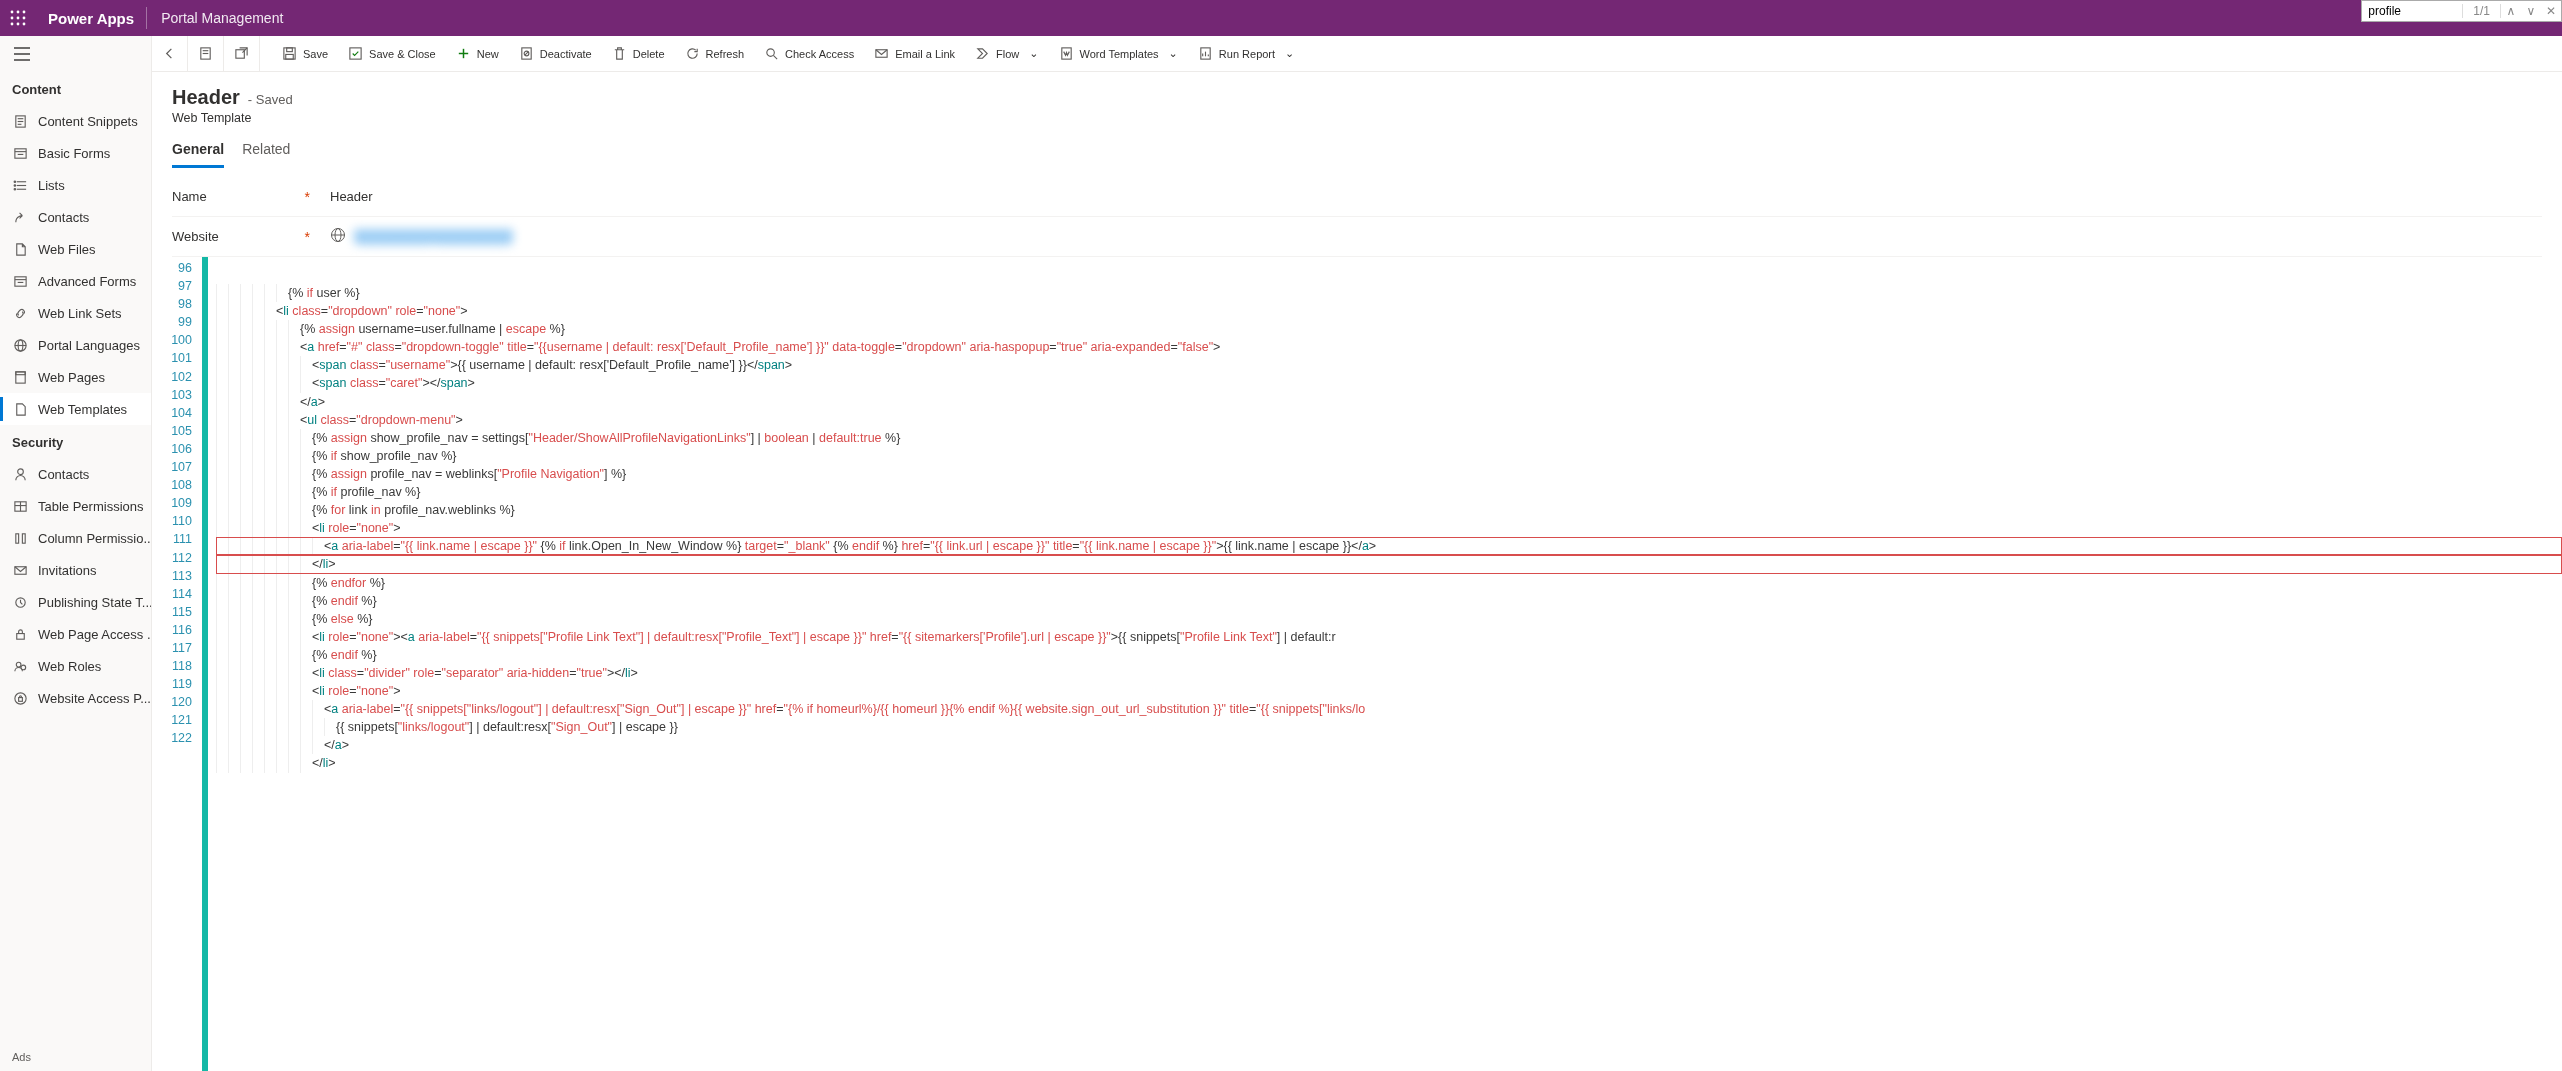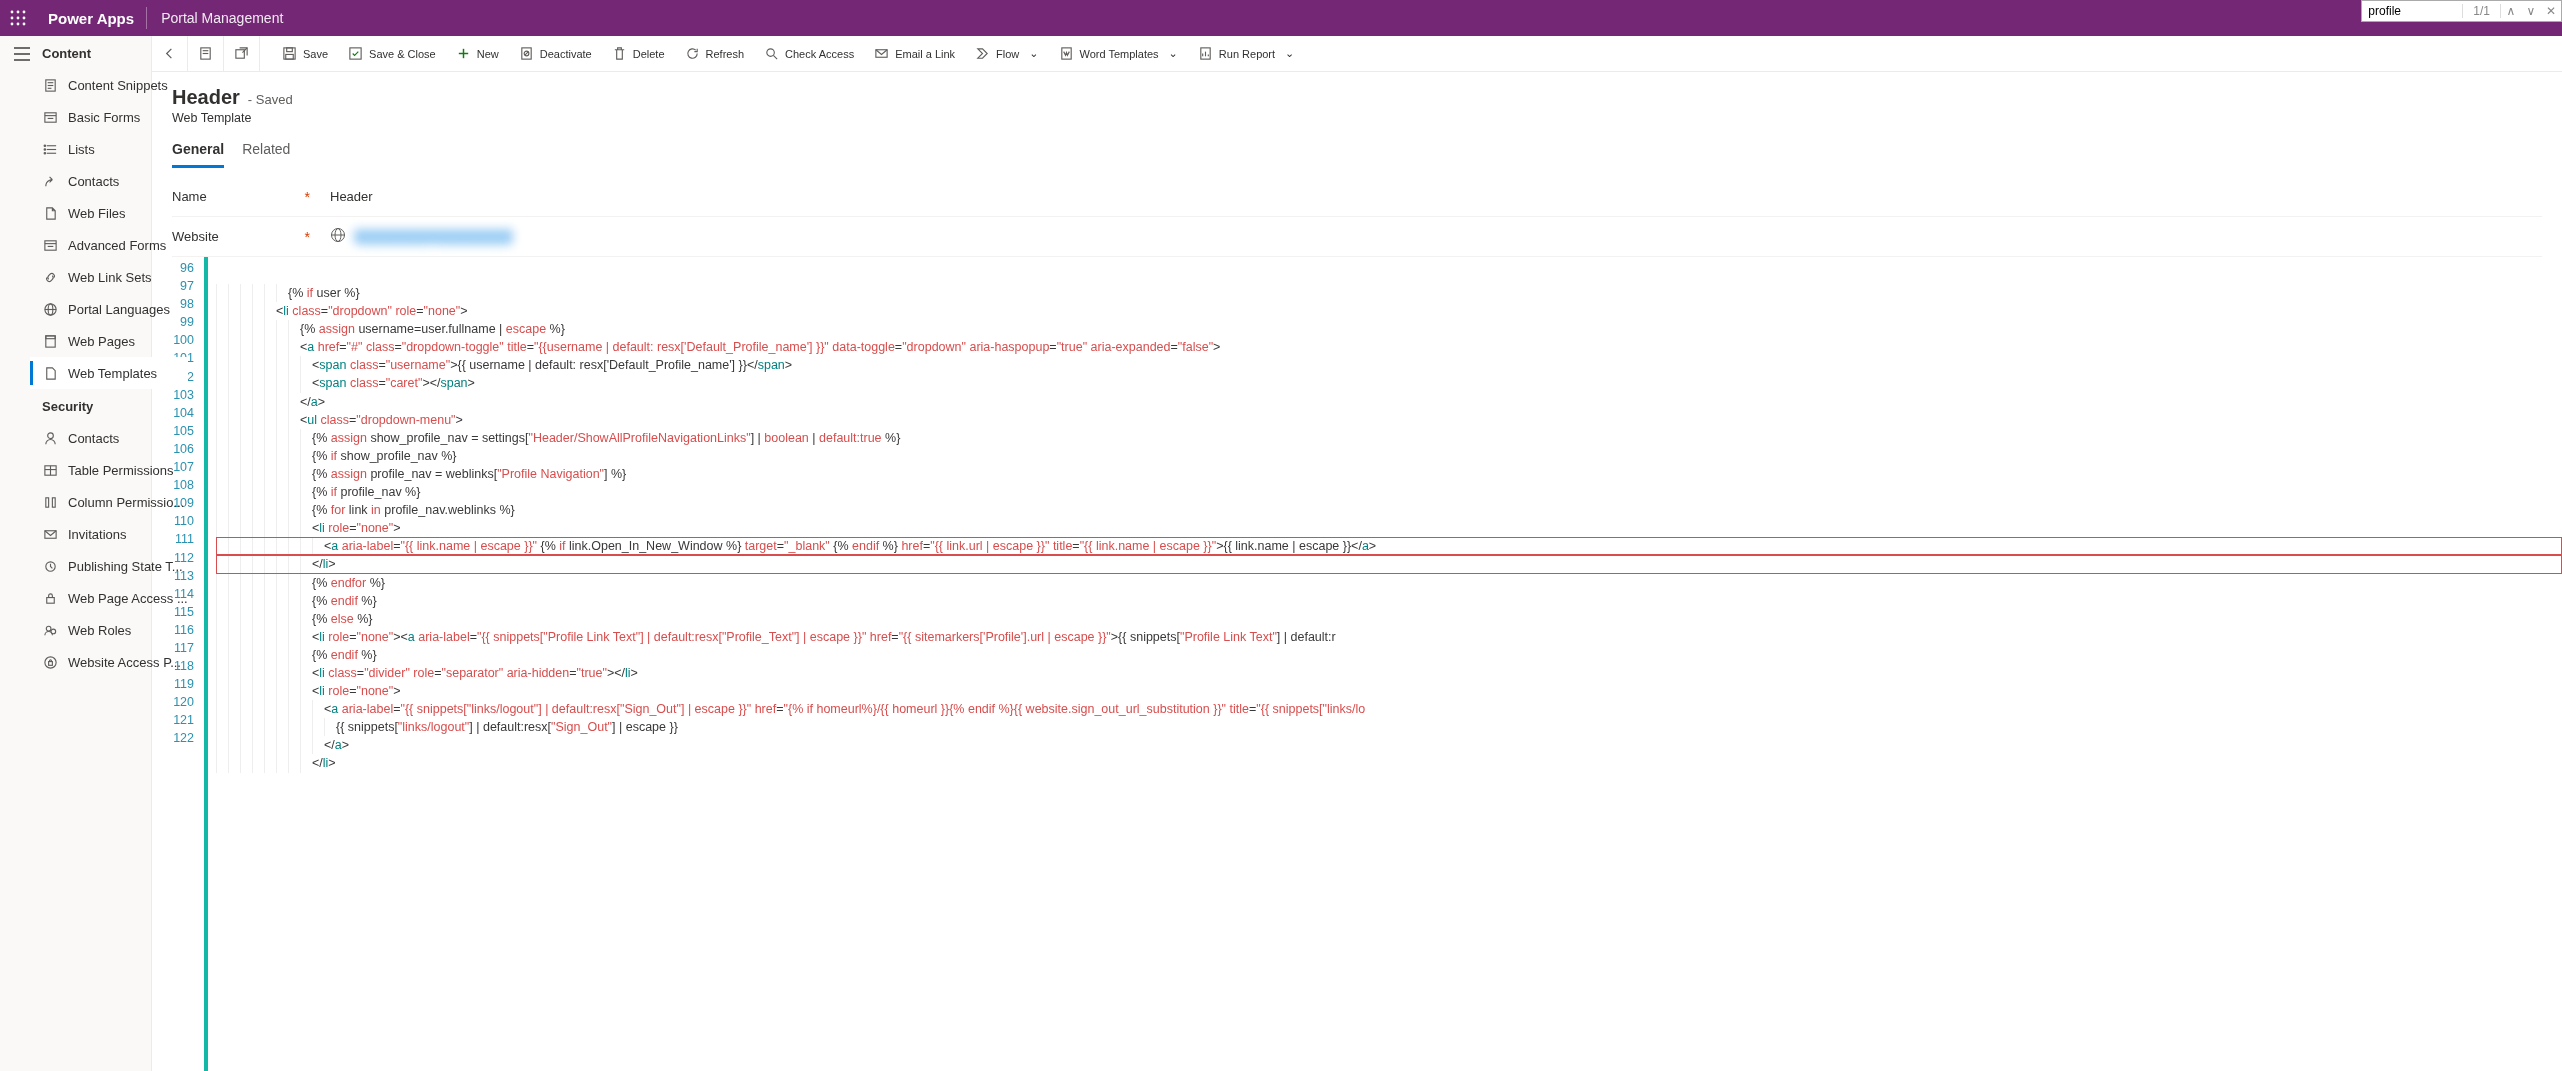--- a/index.html
+++ b/index.html
@@ -12,21 +12,21 @@
 .vsep { width: 1px; height: 22px; background: rgba(255,255,255,.35); }
 .sub-title { font-size: 14px; padding: 0 14px; color: rgba(255,255,255,.9); }
 
 .find-bar { position: absolute; right: 0; top: 0; height: 22px; background: #fff; color: #555; display: flex; align-items: center; font-size: 12px; border: 1px solid #aaa; }
 .find-bar input { border: none; outline: none; width: 100px; font-size: 12px; padding: 2px 6px; }
 .find-count { padding: 0 10px; color: #888; border-left: 1px solid #ddd; border-right: 1px solid #ddd; }
 .find-btn { width: 20px; text-align: center; color: #888; cursor: pointer; }
 
 .main-wrap { display: flex; height: calc(100% - 36px); }
 
-.sidebar { width: 152px; background: #faf9f8; border-right: 1px solid #edebe9; display: flex; flex-direction: row; }
+.sidebar { width: 152px; background: #faf9f8; border-right: 1px solid #edebe9; display: flex; flex-direction: column; }
 .hamburger { height: 36px; display: flex; align-items: center; padding-left: 14px; }
 .hamburger svg { width: 16px; height: 14px; }
 .side-heading { padding: 10px 12px 8px; font-weight: 600; font-size: 13px; color: #323130; }
 .side-item { display: flex; align-items: center; height: 32px; padding-left: 12px; font-size: 13px; color: #323130; gap: 10px; cursor: pointer; position: relative; white-space: nowrap; overflow: hidden; text-overflow: ellipsis; }
 .side-item.active { background: #fff; }
 .side-item.active::before { content: ""; position: absolute; left: 0; top: 4px; bottom: 4px; width: 3px; background: #0078d4; }
 .side-icon { width: 16px; height: 16px; flex-shrink: 0; display: flex; align-items: center; justify-content: center; }
 .side-icon svg { width: 15px; height: 15px; stroke: #605e5c; fill: none; stroke-width: 1.2; }
 .side-bottom { margin-top: auto; padding: 8px 12px; font-size: 11px; color: #605e5c; }
 
@@ -53,21 +53,21 @@
 .form-label-wrap { width: 150px; display: flex; align-items: center; gap: 4px; }
 .form-label { font-size: 13px; color: #323130; }
 .req { color: #d83b01; font-size: 14px; margin-left: auto; padding-right: 12px; }
 .form-value { font-size: 13px; color: #323130; padding-left: 8px; display: flex; align-items: center; gap: 8px; }
 .globe-icon svg { width: 16px; height: 16px; }
 .blurred { filter: blur(5px); background: #9fcff5; color: #9fcff5; padding: 0 4px; border-radius: 2px; }
 
 .source-label { padding: 4px 12px; background: #faf9f8; font-size: 12px; color: #605e5c; border-top: 1px solid #edebe9; border-bottom: 1px solid #edebe9; }
 
 .editor { flex: 1; display: flex; overflow: auto; font-family: Consolas, "Courier New", monospace; font-size: 12.5px; line-height: 1.45; background: #fff; }
-.gutter { width: 56px; text-align: right; padding: 2px 10px 2px 0; color: #2b91af; background: #fff; border-right: 4px solid #14b8a6; user-select: none; }
+.gutter { width: 56px; text-align: right; padding: 2px 10px 2px 0; color: #2b91af; background: #fff; border-right: 6px solid #14b8a6; user-select: none; }
 .gutter div { height: 18.1px; }
 .code { flex: 1; padding: 2px 0 2px 8px; white-space: pre; color: #393939; margin-top: 25px; }
 .code-line { height: 18.1px; }
 .code-line.boxed { outline: 1px solid #d84d4d; outline-offset: -1px; background: #fff; }
 .t-red { color: #d84d4d; }
 .t-blue { color: #008080; }
 .t-str { color: #d84d4d; }
 .t-kw { color: #d84d4d; }
 .indent-guides { display: inline-block; border-left: 1px solid #eee; height: 18.1px; vertical-align: top; }
 </style>

